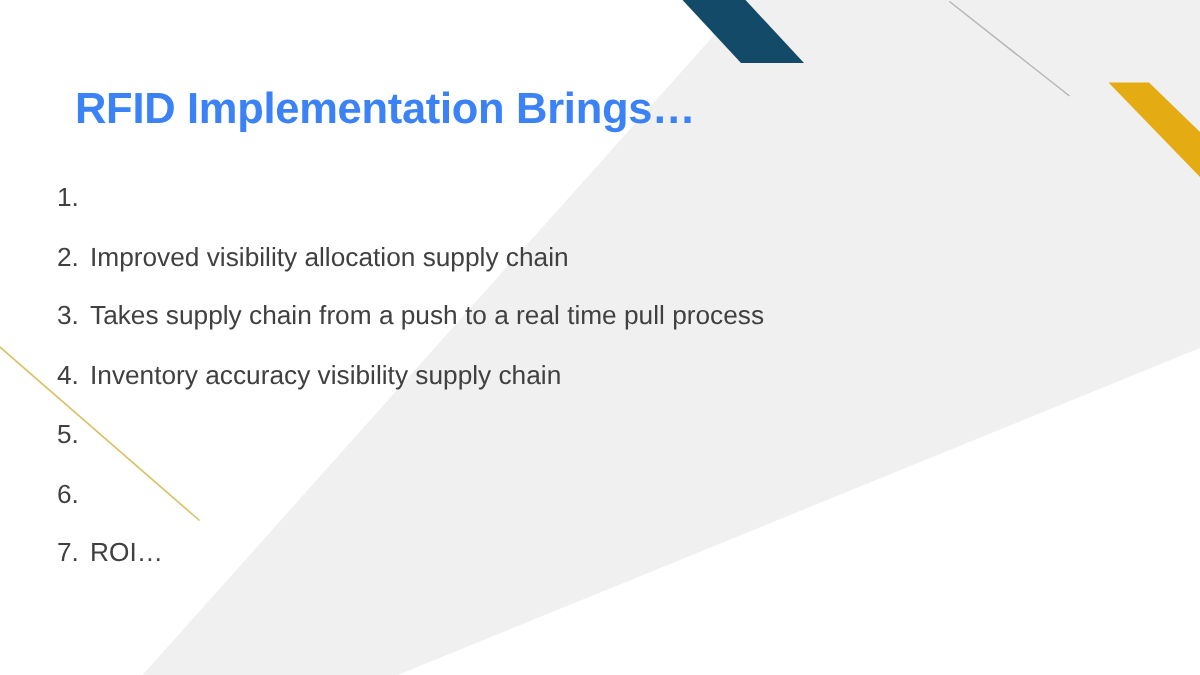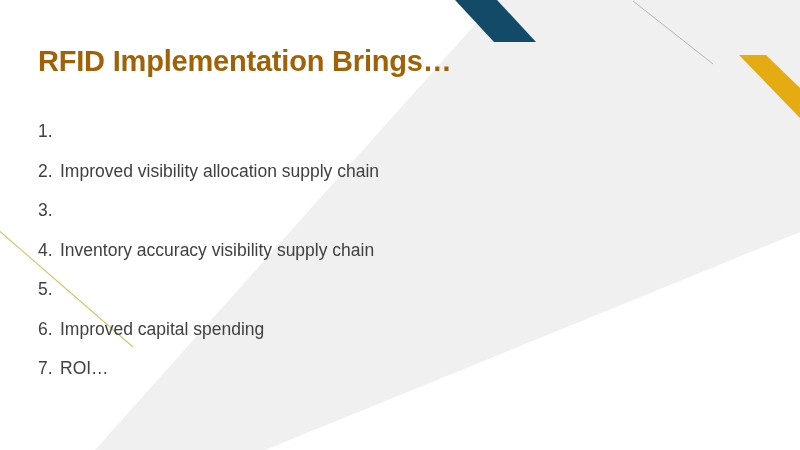--- a/index.html
+++ b/index.html
@@ -25,26 +25,26 @@
     height: 450px;
     pointer-events: none;
   }
 
   
   .title {
     position: absolute;
     left: 38px;
     top: 46px;
     width: 620px;
-    margin: 0;
+    margin: 12px;
     font-family: "Liberation Sans", sans-serif;
     font-size: 29px;
     font-weight: bold;
     letter-spacing: -0.2px;
-    color: #a16207;
+    color: #3b82f6;
     line-height: 1.1;
     white-space: nowrap;
   }
 
   
   .body-list {
     position: absolute;
     left: 38px;
     top: 112px;
     width: 700px;
@@ -94,31 +94,31 @@
   <ul class="body-list">
     <li>
       <span class="li-num">1.</span>
     </li>
     <li>
       <span class="li-num">2.</span>
       <span class="li-text">Improved visibility allocation supply chain</span>
     </li>
     <li>
       <span class="li-num">3.</span>
+      <span class="li-text">Takes supply chain from a push to a real time pull process</span>
     </li>
     <li>
       <span class="li-num">4.</span>
       <span class="li-text">Inventory accuracy visibility supply chain</span>
     </li>
     <li>
       <span class="li-num">5.</span>
     </li>
     <li>
       <span class="li-num">6.</span>
-      <span class="li-text">Improved capital spending</span>
     </li>
     <li>
       <span class="li-num">7.</span>
       <span class="li-text">ROI…</span>
     </li>
   </ul>
 
 </div>
 
 </body></html>

